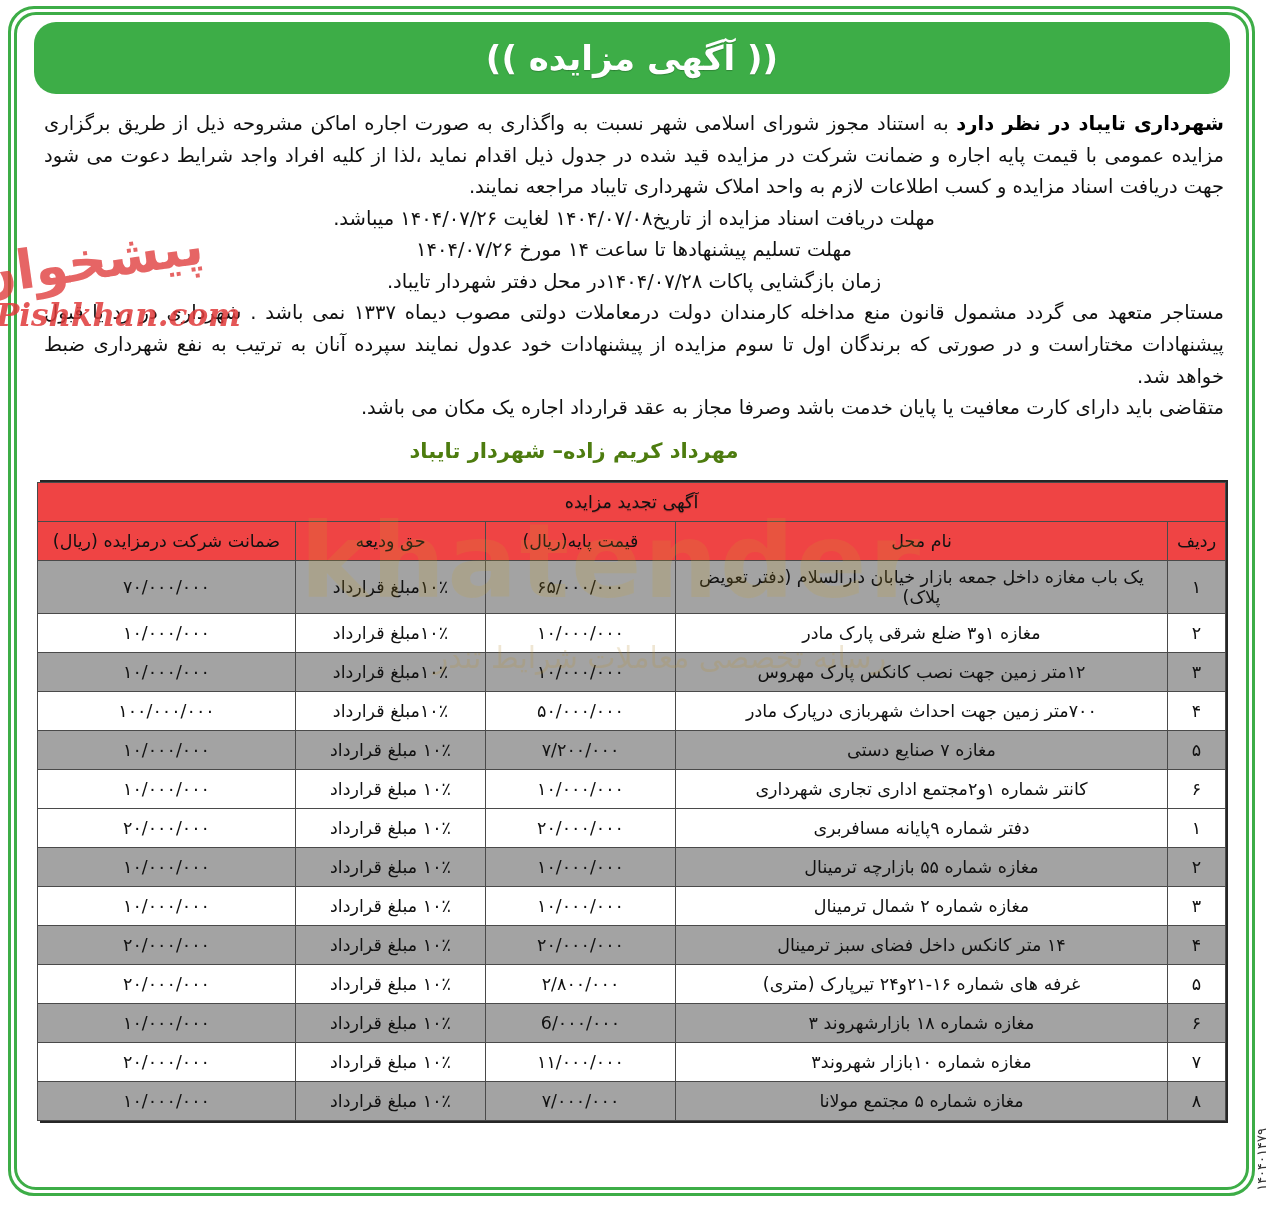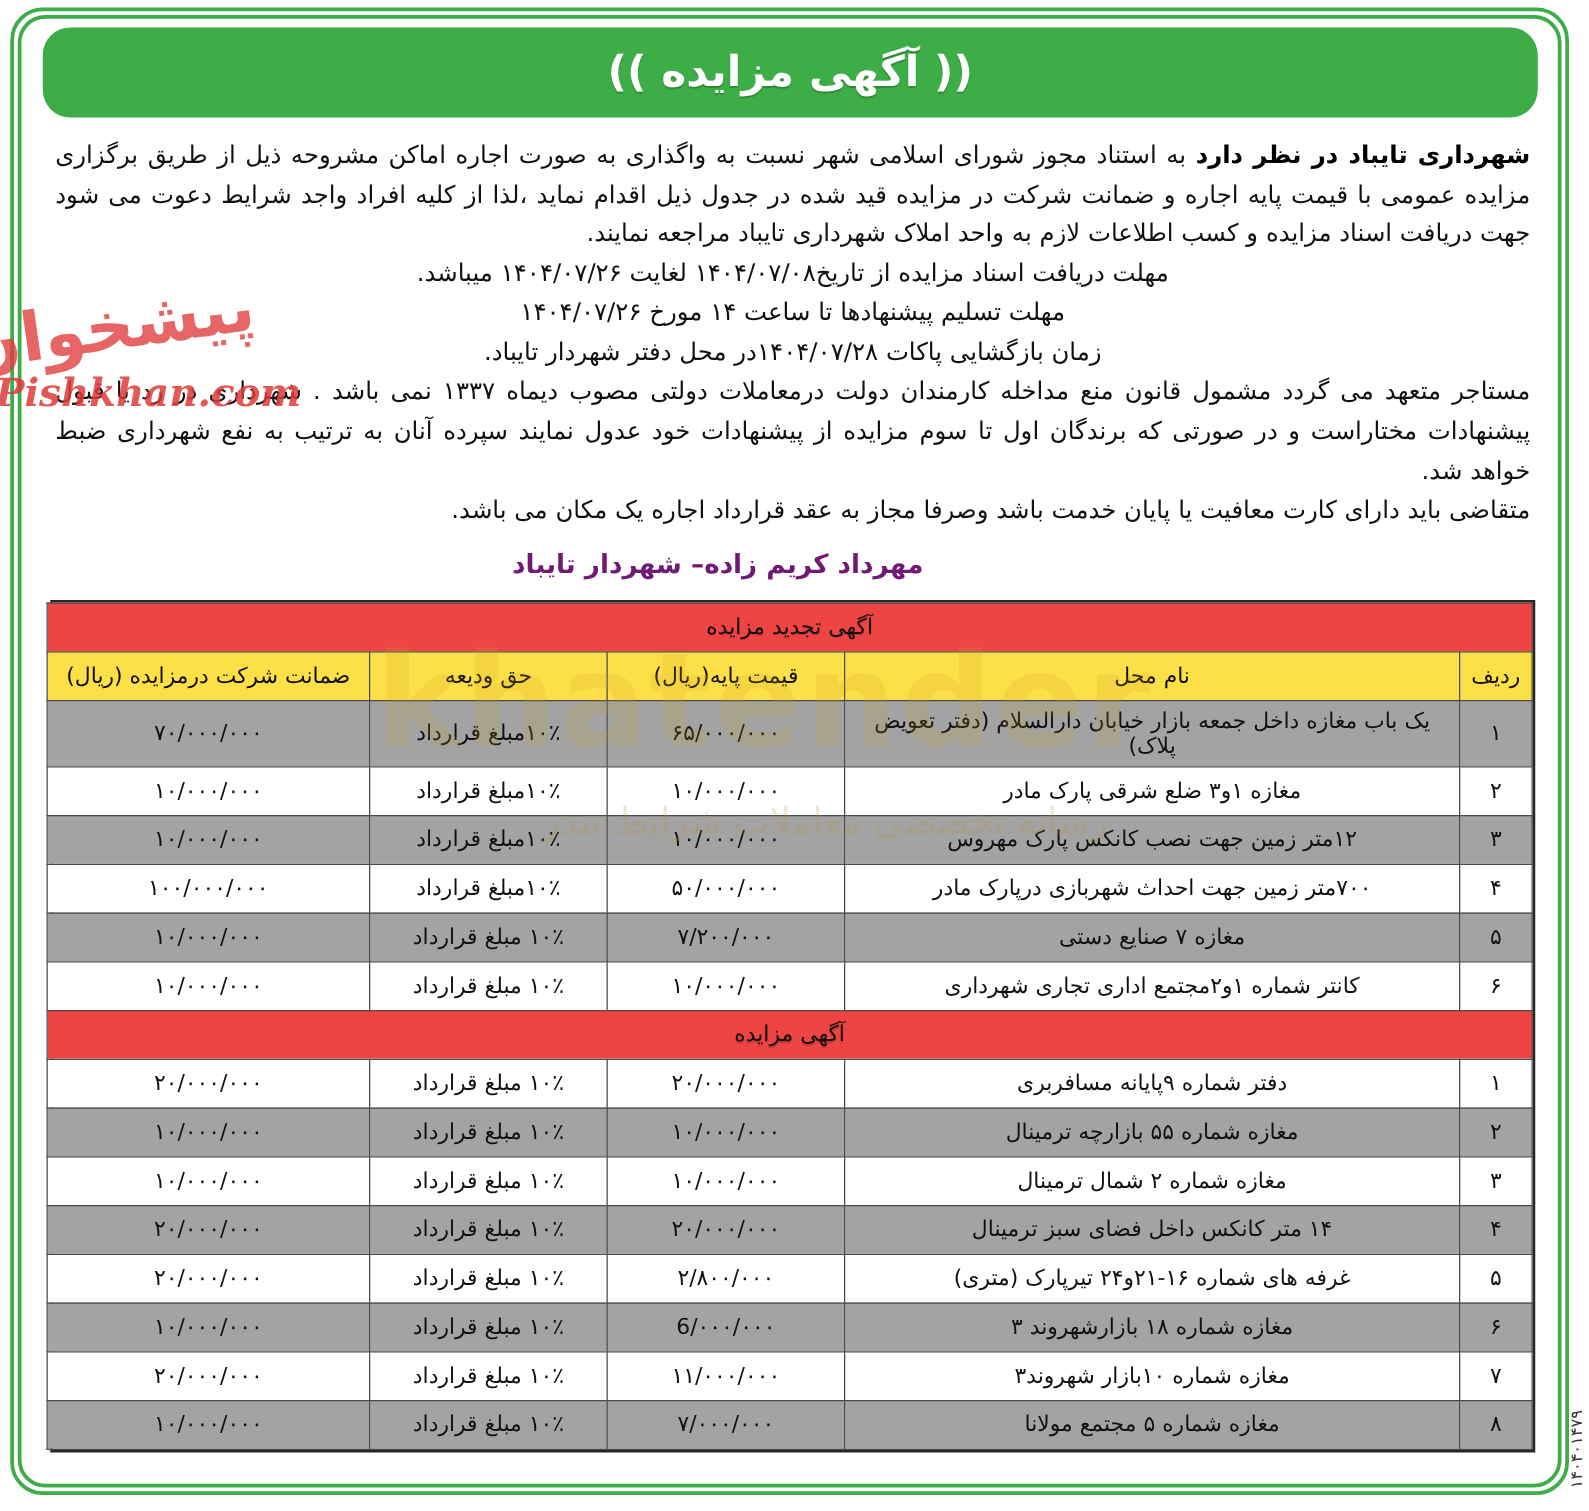--- a/index.html
+++ b/index.html
@@ -77,21 +77,21 @@
   .lead-em {
     color: #000000;
     font-weight: bold;
   }
   .centered-line {
     text-align: center;
   }
   .sig {
     margin-top: 10px;
     text-align: center;
-    color: #701a75;
+    color: #4d7c0f;
     font-weight: bold;
     font-size: 21px;
     padding-right: 120px;
   }
 
   
   .table-wrap {
     margin: 12px 18px 0 18px;
     border: 2px solid #262626;
     box-sizing: border-box;
@@ -116,21 +116,21 @@
     background: #ef4444;
     color: #ffffff;
     font-size: 25px;
     font-weight: bold;
     height: 44px;
     border-top: 2px solid #1f1f1f;
     border-bottom: 2px solid #1f1f1f;
     text-shadow: 0 1px 1px rgba(0,0,0,0.2);
   }
   .col-head td {
-    background: #fde047;
+    background: #ef4444;
     font-size: 18px;
     height: 38px;
     border-bottom: 2px solid #2b2b2b;
   }
   tr.alt td { background: #a3a3a3; }
   tr.plain td { background: #ffffff; }
 
   
   col.c-radif { width: 58px; }
   col.c-name  { width: 492px; }
@@ -289,23 +289,20 @@
           <td>۱۰/۰۰۰/۰۰۰</td>
         </tr>
         <tr class="plain">
           <td>۶</td>
           <td>کانتر شماره ۱و۲مجتمع اداری تجاری شهرداری</td>
           <td>۱۰/۰۰۰/۰۰۰</td>
           <td>۱۰٪ مبلغ قرارداد</td>
           <td>۱۰/۰۰۰/۰۰۰</td>
         </tr>
 
-        <tr class="sec-head">
-          <td colspan="5">آگهی مزایده</td>
-        </tr>
 
         <tr class="plain">
           <td>۱</td>
           <td>دفتر شماره ۹پایانه مسافربری</td>
           <td>۲۰/۰۰۰/۰۰۰</td>
           <td>۱۰٪ مبلغ قرارداد</td>
           <td>۲۰/۰۰۰/۰۰۰</td>
         </tr>
         <tr class="alt">
           <td>۲</td>

